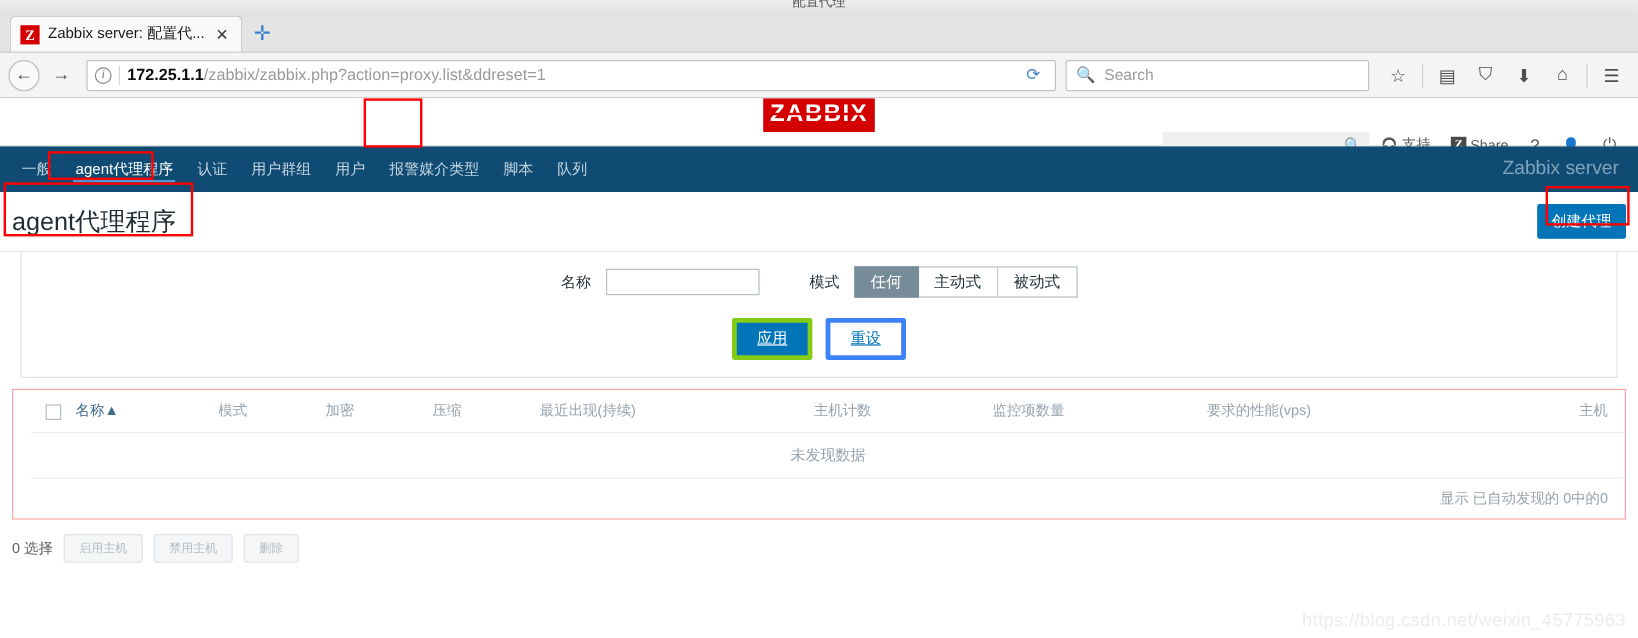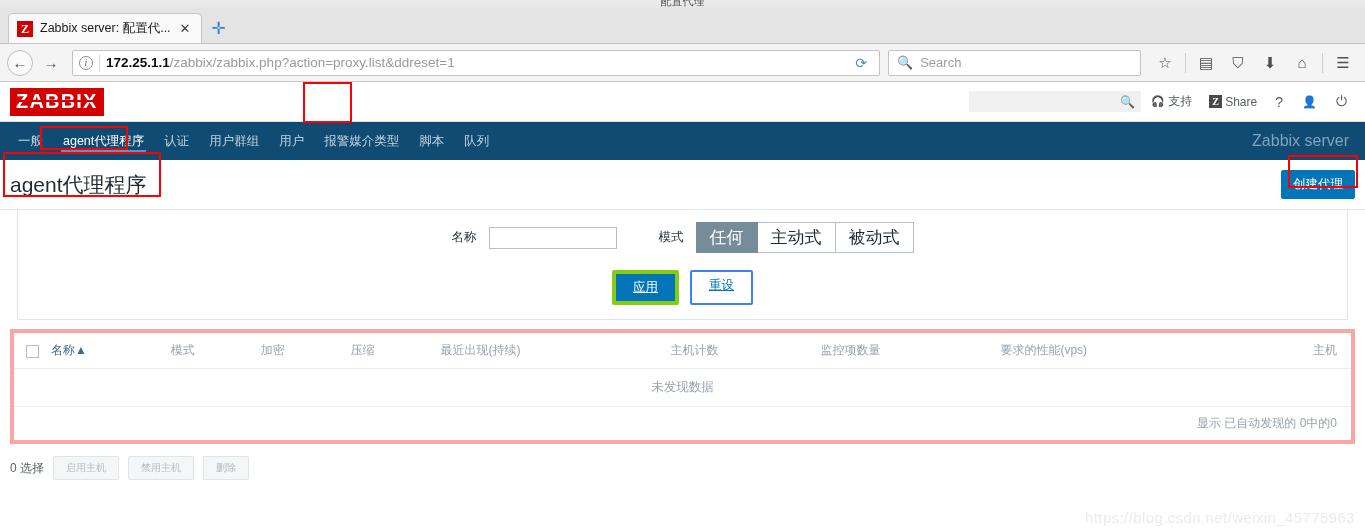--- a/index.html
+++ b/index.html
@@ -85,21 +85,21 @@
   .tool-icons { display: flex; align-items: center; gap: 2px; margin-left: 4px; }
   .tool-ico {
     width: 30px; height: 28px; display: flex; align-items: center;
     justify-content: center; color: #4f4f4f; font-size: 15px;
   }
   .tool-div { width: 1px; height: 20px; background: #cfcfcf; margin: 0 3px; }
 
   
   .zx-header {
     height: 40px; background: #fff; display: flex; align-items: center;
-    padding: 0 10px; border-bottom: 1px solid #e0e0e0;
+    padding: 0 10px; border-bottom: 1px solid #e0e0e0; flex-direction: column;
   }
   .zx-logo {
     background: #d40000; color: #fff; font-weight: bold; font-size: 20px;
     letter-spacing: 1.2px; padding: 2px 6px 3px; font-family: "Liberation Sans", sans-serif;
     position: relative;
   }
   .zx-logo::after {
     content: ""; position: absolute; left: 5px; right: 5px; top: 12px;
     height: 2px; background: #d40000;
   }
@@ -174,38 +174,38 @@
   .zx-filter-row {
     display: flex; align-items: center; justify-content: center; gap: 12px;
   }
   .zx-flabel { font-size: 12.5px; color: #1f2c33; }
   .zx-finput {
     width: 128px; height: 22px; border: 1px solid #b5bfc6; background: #fff;
     font-size: 12.5px; padding: 0 4px; color: #1f2c33; outline: none;
   }
   .zx-seg { display: flex; margin-left: 30px; }
   .zx-seg-btn {
-    font-size: 17px; padding: 3px 13px; border: 1px solid #b5bfc6;
+    font-size: 13px; padding: 3px 13px; border: 1px solid #b5bfc6;
     border-left: none; background: #fff; color: #1f2c33;
   }
   .zx-seg-btn:first-child { border-left: 1px solid #b5bfc6; }
   .zx-seg-btn.selected { background: #768d99; color: #fff; border-color: #768d99; }
   .zx-filter-actions {
     display: flex; justify-content: center; gap: 11px; margin-top: 17px;
   }
   .zx-btn-primary {
     background: #0275b8; color: #fff; font-size: 12.5px; padding: 5px 17px;
     border: 4px solid #84cc16; border-radius: 2px; text-decoration: underline;
   }
   .zx-btn-secondary {
     background: #fff; color: #0275b8; font-size: 12.5px; padding: 5px 17px;
-    border: 2px solid #3b82f6; border-radius: 2px; text-decoration: underline;
-  }
-
-  .zx-listbox { background: #fff; border: 4px solid #fca5a5; margin: 9px 10px 0; }
+    border: 4px solid #3b82f6; border-radius: 2px; text-decoration: underline;
+  }
+
+  .zx-listbox { background: #fff; border: 1px solid #fca5a5; margin: 9px 10px 0; padding-left: 15px; }
   table.zx-table { width: 100%; border-collapse: collapse; }
   table.zx-table th {
     font-size: 12px; font-weight: normal; color: #97a3ad; text-align: left;
     padding: 9px 6px; border-bottom: 1px solid #ebeef0;
   }
   table.zx-table th.sorted { color: #3d6b8c; }
   table.zx-table th.c-check { width: 30px; padding-left: 12px; }
   table.zx-table th.r { text-align: right; padding-right: 14px; }
   .zx-checkbox {
     width: 13px; height: 13px; border: 1px solid #b5bfc6; background: #fff;

